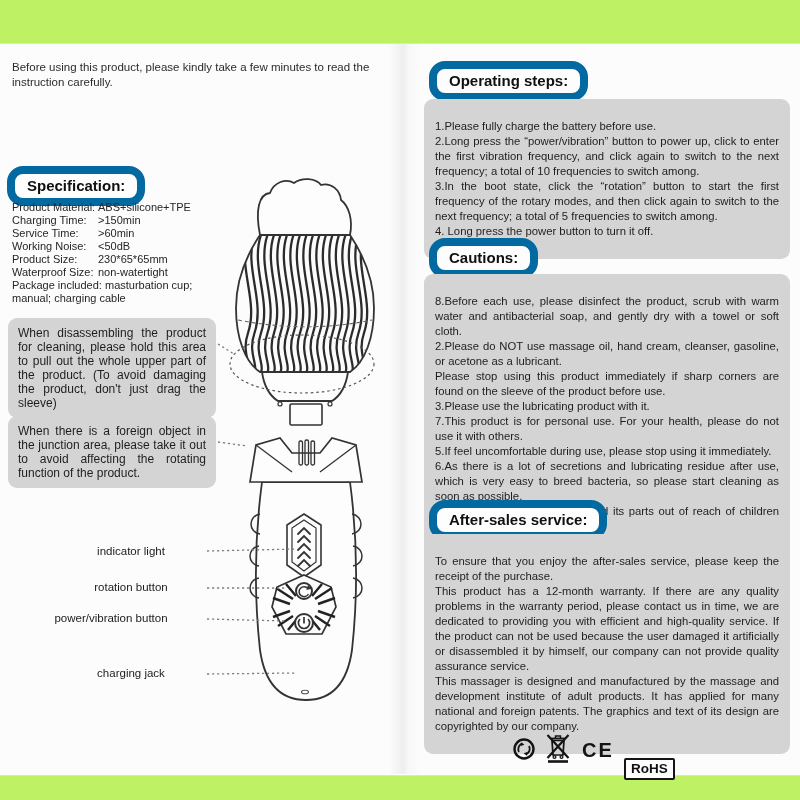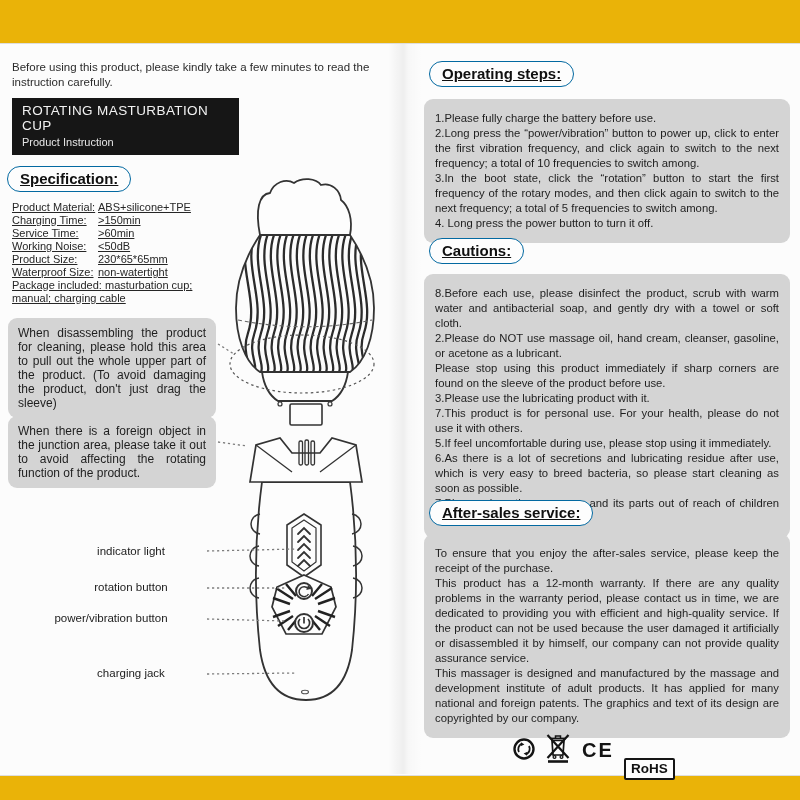--- a/index.html
+++ b/index.html
@@ -1,57 +1,53 @@
 <!DOCTYPE html>
 <html><head>
 <meta charset="utf-8">
 <style>
   html,body{margin:0;padding:0;background:#fff;}
-  .page{position:relative;width:800px;height:800px;background:#eab308;overflow:hidden;
+  .page{position:relative;width:800px;height:800px;background:#bef264;overflow:hidden;
         font-family:"Liberation Sans",sans-serif;color:#222;}
   .paper{position:absolute;left:0;top:43px;width:800px;height:732px;background:#fcfcfc;}
   .edge{position:absolute;left:0;width:800px;height:1px;background:#dedede;}
   .fold{position:absolute;left:388px;top:44px;width:34px;height:730px;
         background:linear-gradient(90deg,rgba(0,0,0,0) 0%,rgba(0,0,0,0.055) 45%,rgba(0,0,0,0.02) 60%,rgba(0,0,0,0) 100%);}
   .abs{position:absolute;}
   .intro{left:12px;top:60px;width:372px;font-size:11.5px;line-height:14.5px;color:#2c2c2c;}
   .titlebar{left:12px;top:98px;width:207px;background:#161616;color:#f2f2f2;padding:5px 10px 7px;}
   .titlebar .t1{font-size:13.5px;letter-spacing:.4px;}
   .titlebar .t2{font-size:11px;margin-top:3px;color:#e6e6e6;}
-  .pill{display:inline-block;border:1px solid #0369a1;border-radius:16px;padding:3px 12px 4px;
-        font-weight:bold;font-size:15px;color:#101010;background:#fdfdfd;text-decoration:underline;}
-  .spec{left:12px;top:201px;width:220px;font-size:11px;line-height:13px;color:#262626;text-decoration:underline;}
+  .pill{display:inline-block;border:8px solid #0369a1;border-radius:16px;padding:3px 12px 4px;
+        font-weight:bold;font-size:15px;color:#101010;background:#fdfdfd;}
+  .spec{left:12px;top:201px;width:220px;font-size:11px;line-height:13px;color:#262626;}
   .srow{display:flex;}
   .sl{width:86px;flex:none;}
   .gbox{background:#d4d4d4;border-radius:9px;color:#1e1e1e;}
   .note{left:8px;width:188px;padding:8px 10px;font-size:12px;line-height:14px;text-align:justify;}
-  .rbox{left:424px;width:344px;padding:12px 11px;font-size:11.3px;line-height:15px;text-align:justify;}
+  .rbox{left:424px;width:344px;padding:20px 11px;font-size:11.3px;line-height:15px;text-align:justify;}
   .dlabel{font-size:11.5px;color:#1c1c1c;text-align:center;}
   .warnbox{left:55px;top:711px;width:271px;padding:6px 13px;text-align:center;font-size:11px;line-height:14px;}
   .warnbox .wt{font-weight:bold;font-size:11.5px;}
   .rohs{left:624px;top:737px;border:2.5px solid #151515;border-radius:2px;padding:1px 5px 2px;
         font-weight:bold;font-size:13.5px;color:#111;background:#fdfdfd;margin-top:21px;}
   svg{display:block;}
   .lead{pointer-events:none;}
 </style>
 </head>
 <body>
 
 <div class="page">
   <div class="paper"></div>
   <div class="edge" style="top:43px"></div>
   <div class="edge" style="top:775px"></div>
   <div class="fold abs"></div>
 
   <div class="abs intro">Before using this product, please kindly take a few minutes to read the instruction carefully.</div>
 
-  <div class="abs titlebar">
-    <div class="t1">ROTATING MASTURBATION CUP</div>
-    <div class="t2">Product Instruction</div>
-  </div>
 
   <div class="abs" style="left:7px;top:166px">
     <span class="pill">Specification:</span>
   </div>
 
   <div class="abs spec">
     <div class="srow">
         <span class="sl">Product Material:</span>
         <span>ABS+silicone+TPE</span>
       </div>

